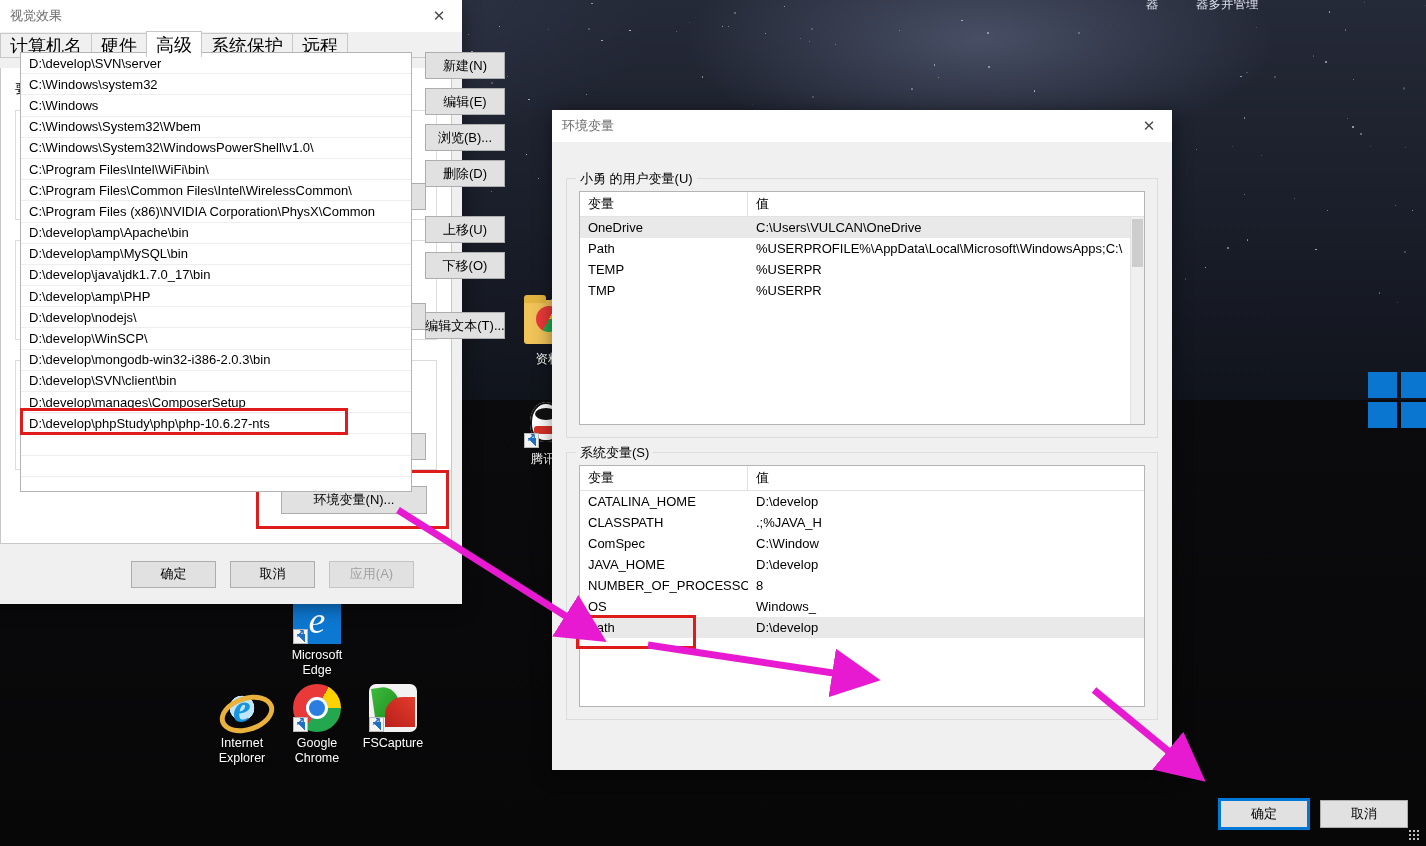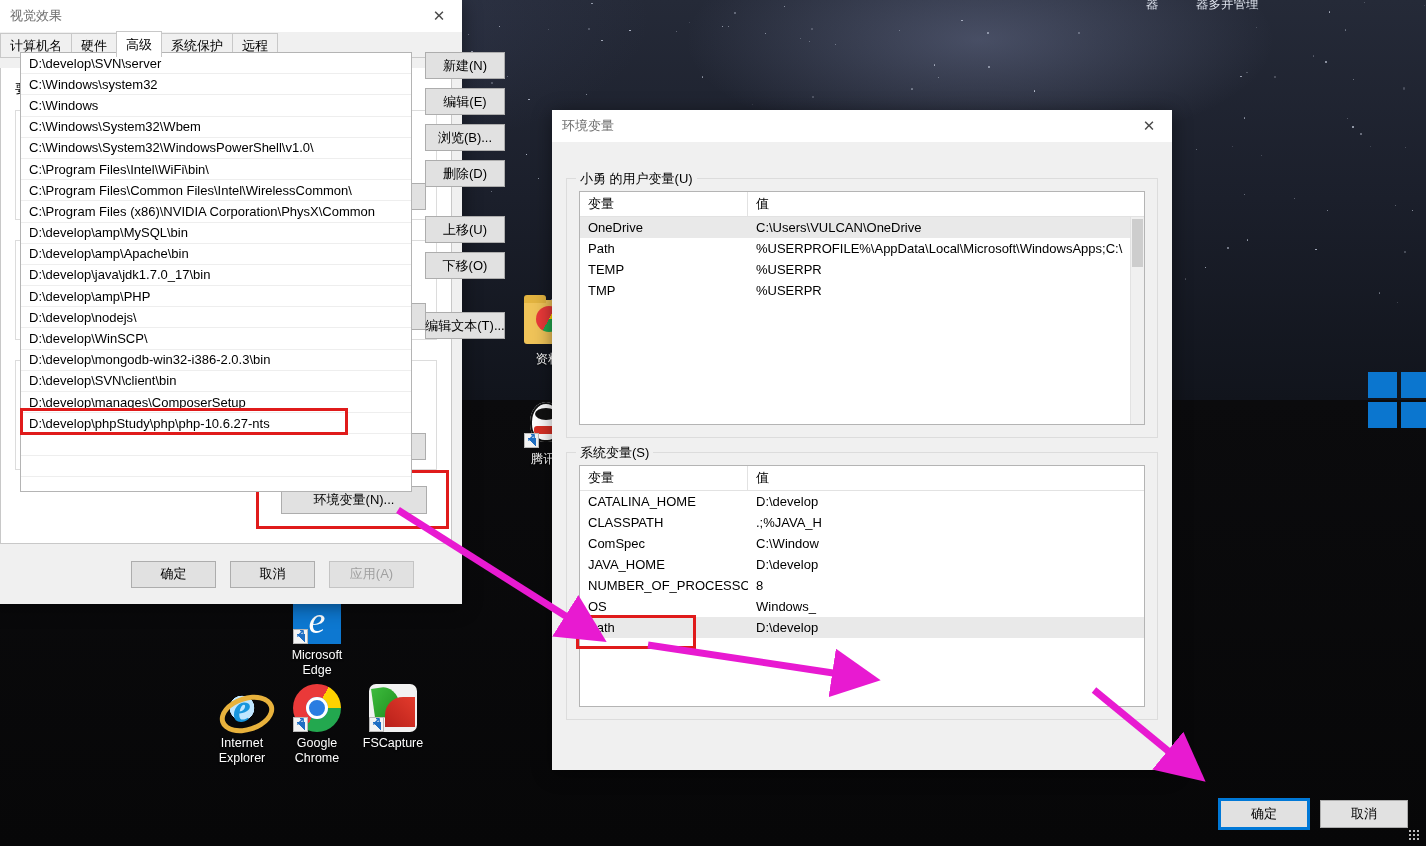--- a/index.html
+++ b/index.html
@@ -123,21 +123,21 @@
   .btn.focus { box-shadow:0 0 0 2px #0078d7; border-color:#0078d7; }
 
   
   #sysprops { left:-10px; top:0; width:472px; height:604px; }
   #sysprops .tabstrip {
     display:flex; align-items:flex-end; height:26px;
     padding-left:10px; border-bottom:1px solid #c8c8c8; background:#f0f0f0;
   }
   .tab {
     height:24px; padding:0 9px; display:flex; align-items:center;
-    font-size:13px; border:1px solid #c8c8c8; border-bottom:none;
+    font-size:18px; border:1px solid #c8c8c8; border-bottom:none;
     background:#f0f0f0; margin-right:-1px;
   }
   .tab.active { background:#fff; height:26px; position:relative; z-index:2; }
   #sysprops .tabbody {
     position:absolute; left:10px; top:68px; right:10px; bottom:60px;
     background:#fff; border:1px solid #c8c8c8; border-top:none;
   }
   #sysprops .intro { position:absolute; left:14px; top:12px; font-size:13px; }
   .sp-group { border:1px solid #dcdcdc; position:absolute; }
   .sp-group .legend { position:absolute; top:-9px; left:9px; background:#fff; padding:0 4px; font-size:13px; }
@@ -597,22 +597,22 @@
   <div class="listbox">
     <div id="path-rows">
         <div class="pathrow">D:\develop\SVN\server</div>
         <div class="pathrow">C:\Windows\system32</div>
         <div class="pathrow">C:\Windows</div>
         <div class="pathrow">C:\Windows\System32\Wbem</div>
         <div class="pathrow">C:\Windows\System32\WindowsPowerShell\v1.0\</div>
         <div class="pathrow">C:\Program Files\Intel\WiFi\bin\</div>
         <div class="pathrow">C:\Program Files\Common Files\Intel\WirelessCommon\</div>
         <div class="pathrow">C:\Program Files (x86)\NVIDIA Corporation\PhysX\Common</div>
+        <div class="pathrow">D:\develop\amp\Apache\bin</div>
         <div class="pathrow">D:\develop\amp\MySQL\bin</div>
-        <div class="pathrow">D:\develop\amp\Apache\bin</div>
         <div class="pathrow">D:\develop\java\jdk1.7.0_17\bin</div>
         <div class="pathrow">D:\develop\amp\PHP</div>
         <div class="pathrow">D:\develop\nodejs\</div>
         <div class="pathrow">D:\develop\WinSCP\</div>
         <div class="pathrow">D:\develop\mongodb-win32-i386-2.0.3\bin</div>
         <div class="pathrow">D:\develop\SVN\client\bin</div>
         <div class="pathrow">D:\develop\manages\ComposerSetup</div>
         <div class="pathrow">D:\develop\phpStudy\php\php-10.6.27-nts</div>
         <div class="pathrow"></div>
         <div class="pathrow"></div>

